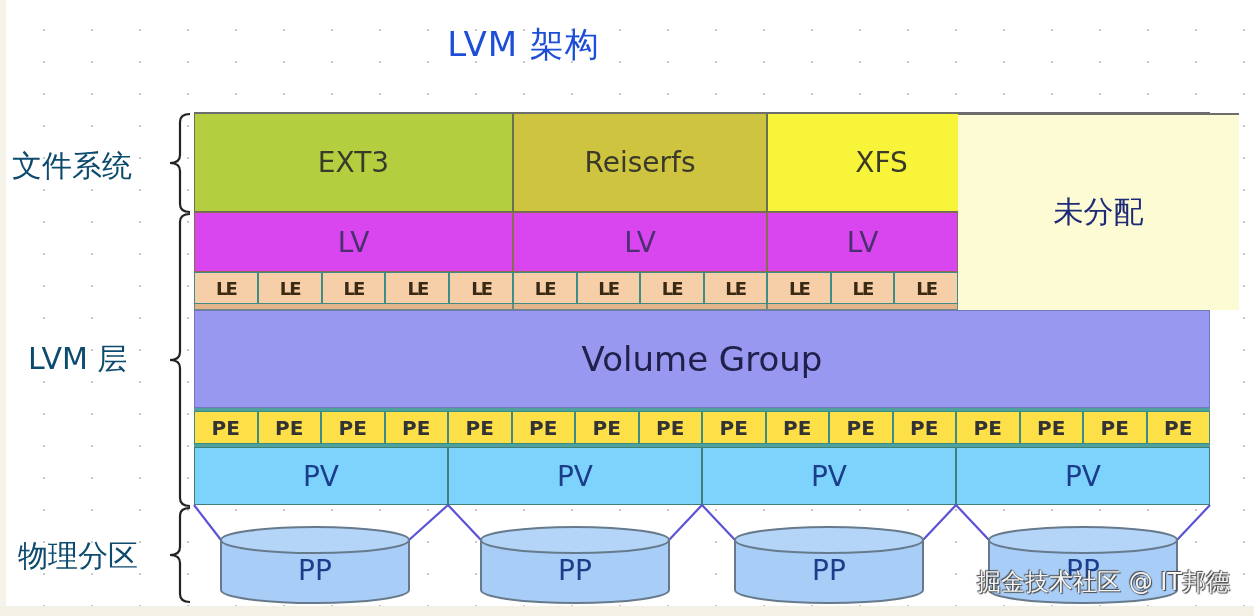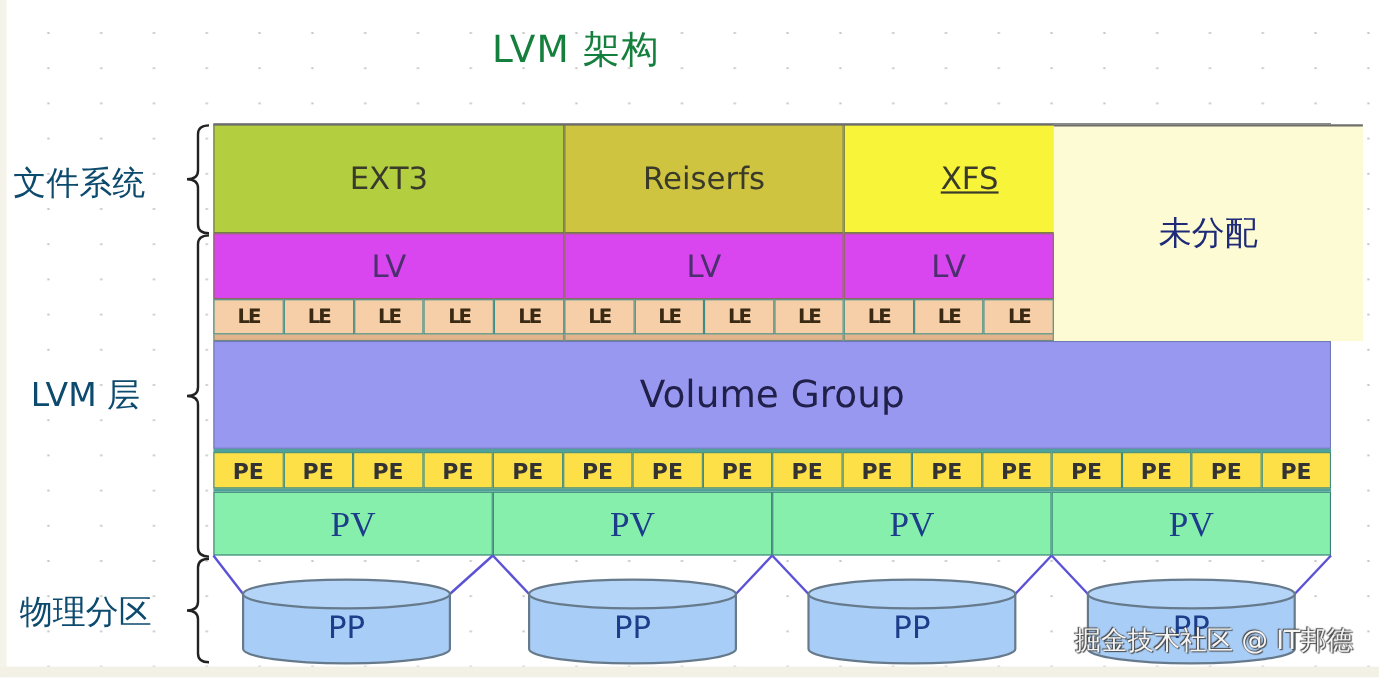--- a/index.html
+++ b/index.html
@@ -11,38 +11,38 @@
   .dotgrid {
     position:absolute; left:0; top:0; width:1254px; height:616px;
     background-image: radial-gradient(circle, #c8c8c8 0.9px, transparent 1.2px);
     background-size:48px 32px;
     background-position:20px 14px;
   }
   .bottom-strip { position:absolute; left:0; top:606px; width:1254px; height:10px; background:#f3f1e6; }
   .left-strip { position:absolute; left:0; top:0; width:6px; height:616px; background:#f6f4ea; }
   .title {
     position:absolute; left:0; width:1047px; top:22px; text-align:center;
-    font-size:34px; color:#15803d; letter-spacing:1px;
+    font-size:34px; color:#1d4ed8; letter-spacing:1px;
   }
   .side-label {
     position:absolute; font-size:30px; color:#0c4a6e; white-space:nowrap;
   }
   .cell {
     position:absolute; box-sizing:border-box; display:flex; align-items:center; justify-content:center;
     color:#333;
   }
   .fs { border:1px solid #6b7052; font-size:28px; color:#3a3a2a; }
   .lv { background:#d946ef; border:1px solid #8a6b52; font-size:28px; color:#4b2f6e; }
   .le-strip { background:#e2b48c; border:1px solid #6e8a7a; }
   .le { background:#f6cfa8; border:1.5px solid #3e8c86; font-size:18px; font-weight:bold; color:#3a2a14; letter-spacing:-2px; }
   .unalloc { background:#fdfbd3; border-top:2px solid #6d6d6d; font-size:30px; color:#1e2a78; }
   .vg { background:#9898f1; border:1px solid #6f78b8; font-size:34px; color:#20204a; }
   .pe-strip { background:#4fa29c; }
   .pe { background:#fde047; border:1.5px solid #3e8a84; font-size:20px; font-weight:bold; color:#333; }
-  .pv { background:#86efac; border:1px solid #3f7f7b; font-size:32px; color:#1b3d8a;font-family:Liberation Serif, serif; }
+  .pv { background:#7dd3fc; border:1px solid #3f7f7b; font-size:28px; color:#1b3d8a; }
   .pp-label { position:absolute; font-size:28px; color:#1b3d8a; text-align:center; }
   .watermark {
     position:absolute; right:24px; top:566px; font-size:24px; color:#f4f4f4;
     text-shadow: 0 0 1px #555, 1px 1px 1px #444, -1px -1px 1px #444;
     white-space:nowrap;
   }
   svg.overlay { position:absolute; left:0; top:0; }
 </style>
 </head>
 <body>
@@ -53,21 +53,21 @@
 
 <div class="title">LVM 架构</div>
 
 <div class="side-label" style="left:12px; top:146px;">文件系统</div>
 <div class="side-label" style="left:28px; top:339px;">LVM 层</div>
 <div class="side-label" style="left:18px; top:536px;">物理分区</div>
 
 <div id="diagram">
     <div class="cell fs" style="left: 194px; top: 113px; width: 319px; height: 99px; background: rgb(179, 207, 63);">EXT3</div>
     <div class="cell fs" style="left: 513px; top: 113px; width: 254px; height: 99px; background: rgb(207, 196, 63);">Reiserfs</div>
-    <div class="cell fs" style="left: 767px; top: 113px; width: 229px; height: 99px; background: rgb(248, 244, 58); text-decoration: underline;">XFS</div>
+    <div class="cell fs" style="left: 767px; top: 113px; width: 229px; height: 99px; background: rgb(248, 244, 58);">XFS</div>
     <div style="position: absolute; left: 194px; top: 112px; width: 1016px; height: 2px; background: rgb(109, 109, 109);"></div>
     <div class="cell unalloc" style="left: 958px; top: 113px; width: 281px; height: 197px; background: rgb(253, 251, 211);">未分配</div>
     <div class="cell lv" style="left: 194px; top: 212px; width: 319px; height: 60px;">LV</div>
     <div class="cell le-strip" style="left: 194px; top: 272px; width: 319px; height: 38px;"></div>
     <div class="cell le" style="left: 194px; top: 272px; width: 63.8px; height: 32px;">LE</div>
     <div class="cell le" style="left: 257.8px; top: 272px; width: 63.8px; height: 32px;">LE</div>
     <div class="cell le" style="left: 321.6px; top: 272px; width: 63.8px; height: 32px;">LE</div>
     <div class="cell le" style="left: 385.4px; top: 272px; width: 63.8px; height: 32px;">LE</div>
     <div class="cell le" style="left: 449.2px; top: 272px; width: 63.8px; height: 32px;">LE</div>
     <div class="cell lv" style="left: 513px; top: 212px; width: 254px; height: 60px;">LV</div>

